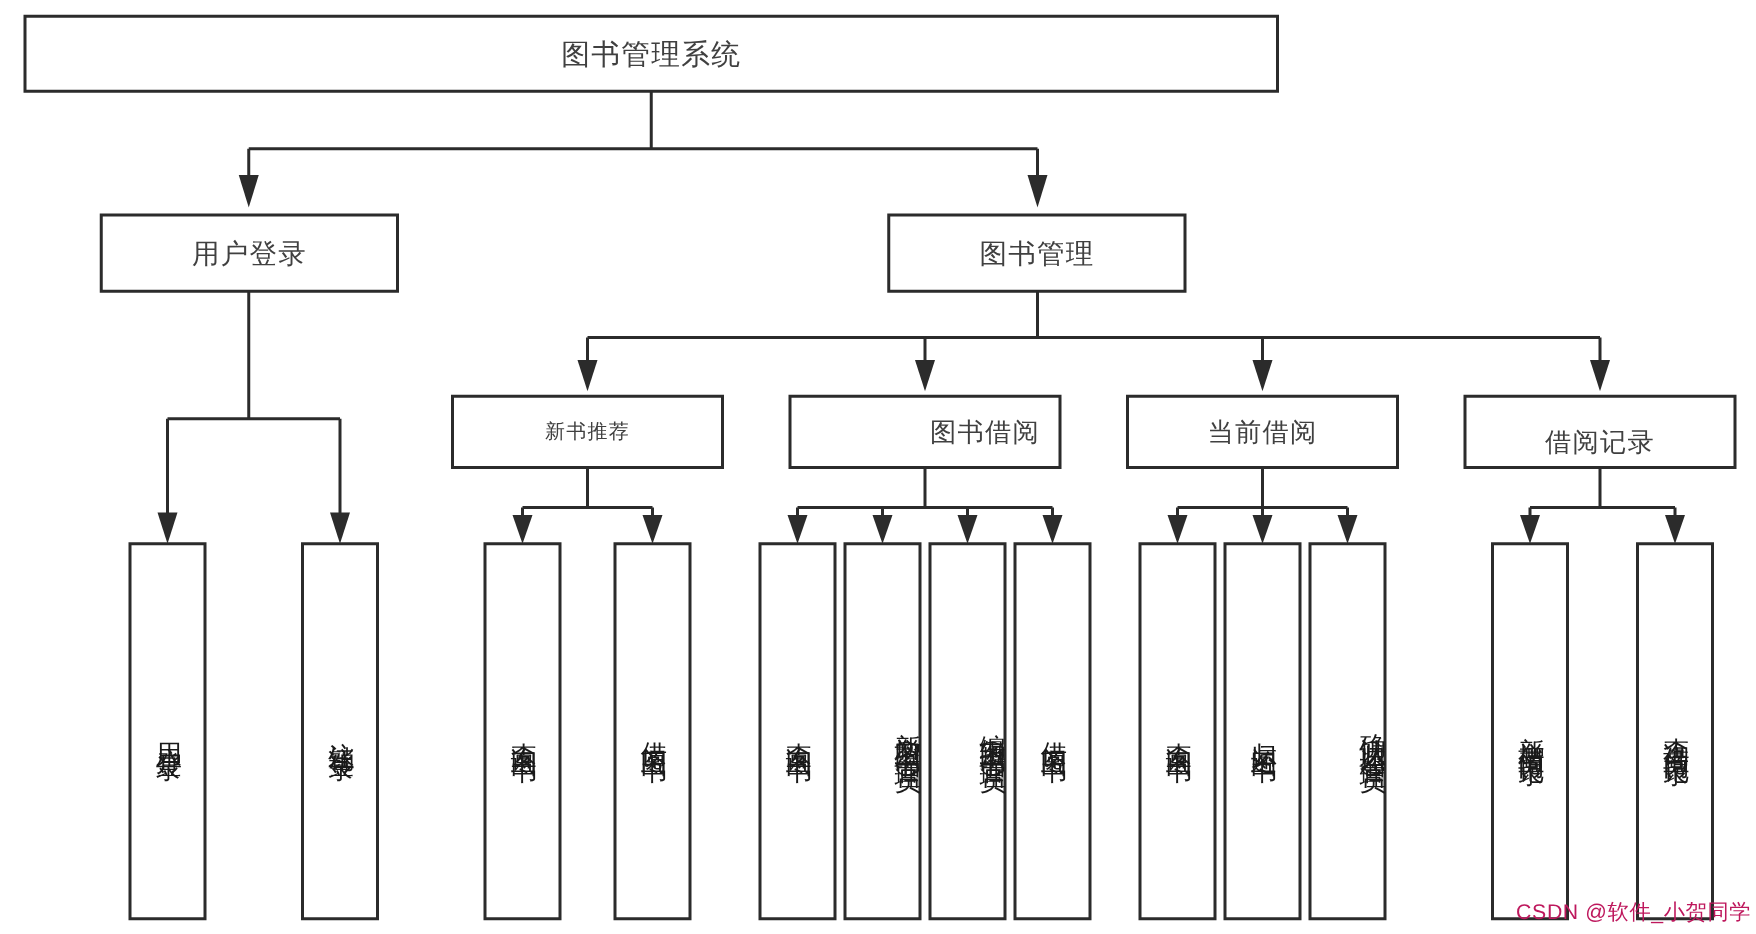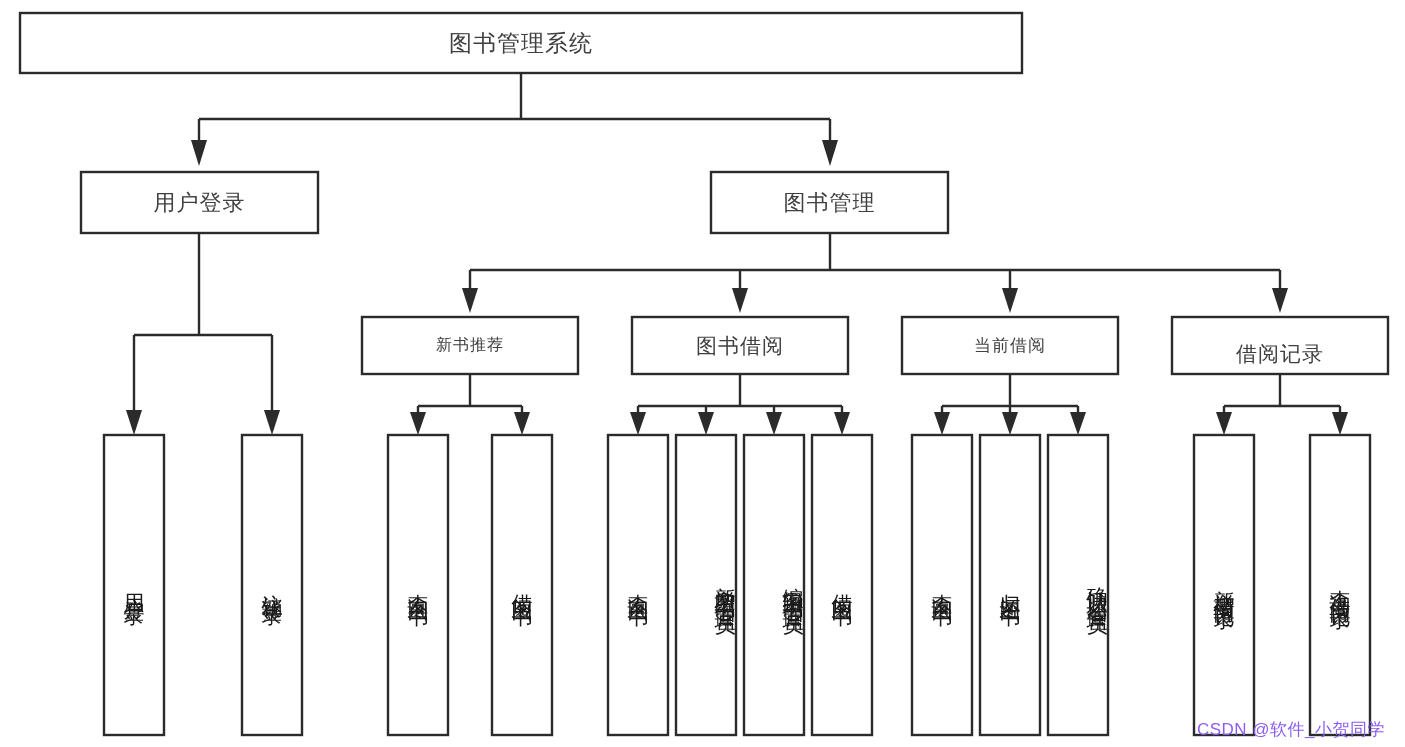--- a/index.html
+++ b/index.html
@@ -36,25 +36,25 @@
     stroke-width: 2.4;
     fill: none;
     stroke-linecap: butt;
   }
   .arrow-head {
     fill: #2b2b2b;
     stroke: none;
   }
   .watermark-text {
     position: absolute;
-    right: 20px;
+    right: 4px;
     bottom: 6px;
     font-family: "Liberation Sans", "DejaVu Sans", sans-serif;
     font-size: 17px;
-    color: #8b5cf6;
+    color: #be185d;
     letter-spacing: 0.5px;
     user-select: none;
     pointer-events: none;
   }
   .vlabel-wrap {
     position: absolute;
     display: flex;
     align-items: center;
     justify-content: center;
     font-family: "Liberation Sans", "DejaVu Sans", sans-serif;
@@ -186,22 +186,22 @@
     <rect class="node-box" x="1194" y="435" width="60" height="300"></rect>
     <rect class="node-box" x="1310" y="435" width="60" height="300"></rect>
   </svg>
 
   <div class="hlabel-wrap" style="left:20px; top:13px; width:1002px; height:60px; font-size:23px;">图书管理系统</div>
 
   <div class="hlabel-wrap" style="left:81px; top:172px; width:237px; height:61px; font-size:22px;">用户登录</div>
   <div class="hlabel-wrap" style="left:711px; top:172px; width:237px; height:61px; font-size:22px;">图书管理</div>
 
   <div class="hlabel-wrap" style="left:362px; top:317px; width:216px; height:57px; font-size:16px;">新书推荐</div>
-  <div class="hlabel-wrap" style="left:632px; top:317px; width:216px; height:57px; font-size:21px;">图书借阅</div>
-  <div class="hlabel-wrap" style="left:902px; top:317px; width:216px; height:57px; font-size:17px;">当前借阅</div>
+  <div class="hlabel-wrap" style="left:632px; top:317px; width:216px; height:57px; font-size:21px;padding-left:48px;">图书借阅</div>
+  <div class="hlabel-wrap" style="left:902px; top:317px; width:216px; height:57px; font-size:21px;">当前借阅</div>
   <div class="hlabel-wrap" style="left:1172px; top:317px; width:216px; height:74px; font-size:21px;">借阅记录</div>
 
   <div class="vlabel-wrap" style="left:104px; top:435px; width:60px; height:300px;">用户登录</div>
   <div class="vlabel-wrap" style="left:242px; top:435px; width:60px; height:300px;">注销登录</div>
 
   <div class="vlabel-wrap" style="left:388px; top:435px; width:60px; height:300px;">查询图书</div>
   <div class="vlabel-wrap" style="left:492px; top:435px; width:60px; height:300px;">借阅图书</div>
 
   <div class="vlabel-wrap" style="left:608px; top:435px; width:60px; height:300px;">查询图书</div>
   <div class="vlabel-wrap" style="left:676px; top:435px; width:60px; height:300px; align-items:flex-start; padding-top:6px; box-sizing:border-box;">新增图书（管理员）</div>

